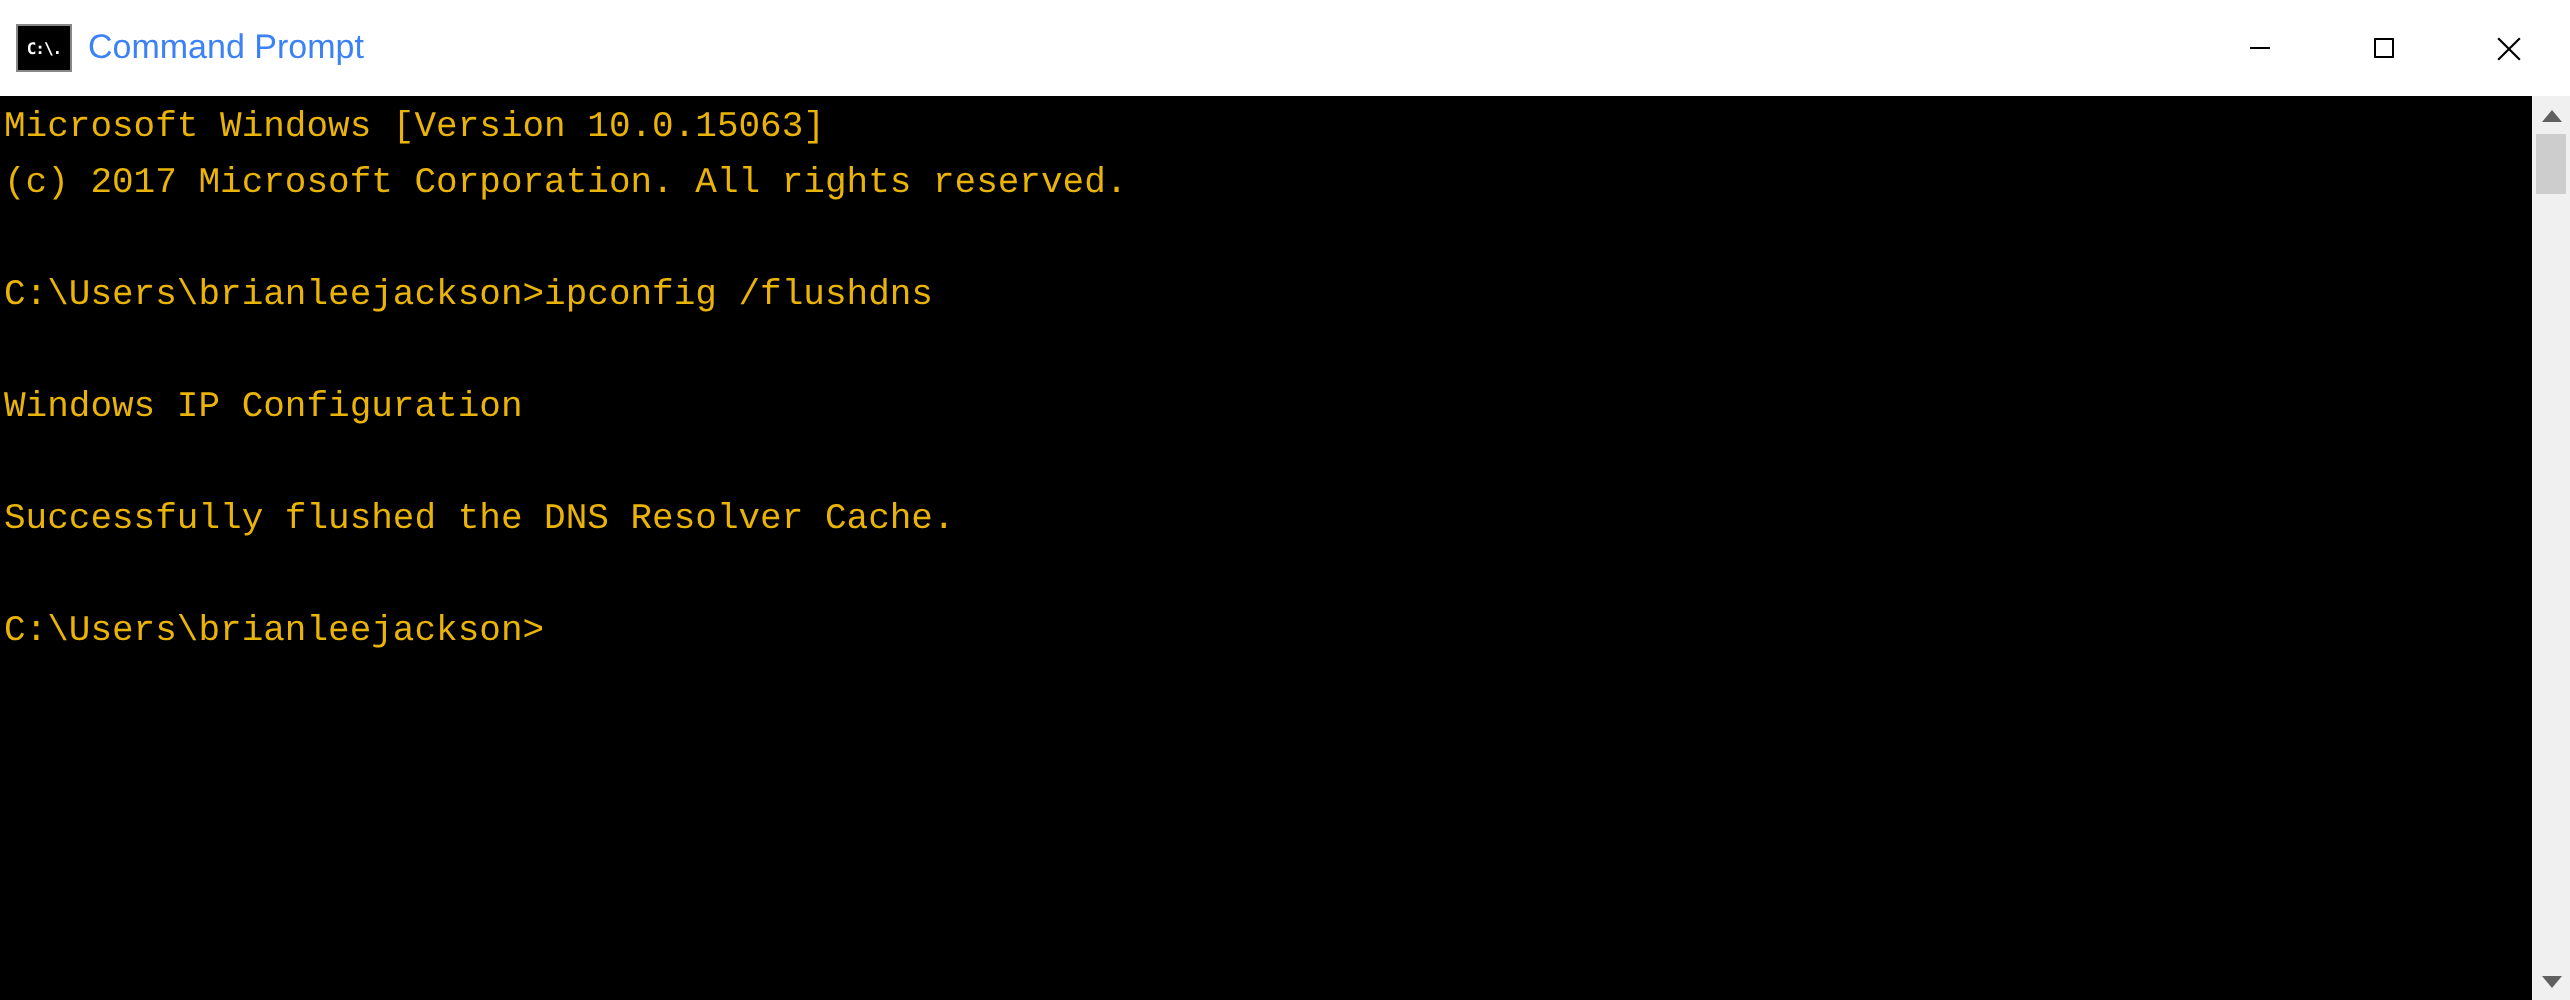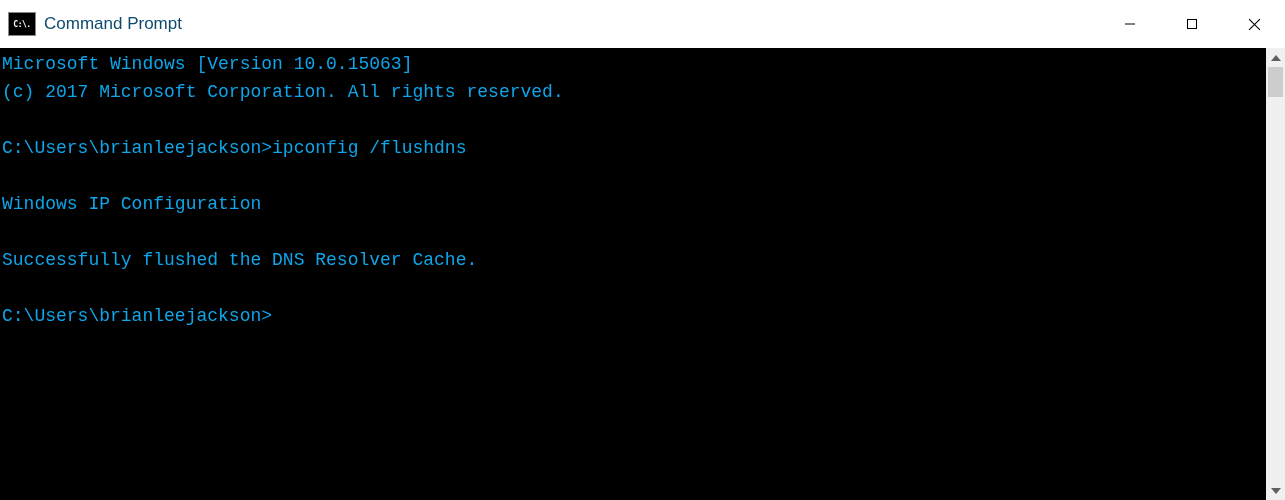--- a/index.html
+++ b/index.html
@@ -40,21 +40,21 @@
     }
     .app-icon-inner {
       color: #fff;
       font-size: 8px;
       font-family: monospace;
       font-weight: bold;
       letter-spacing: -0.5px;
     }
     .title-text {
       font-size: 17px;
-      color: #0c4a6e;
+      color: #3b82f6;
       font-weight: 400;
     }
     .window-controls {
       display: flex;
       height: 100%;
     }
     .win-btn {
       width: 62px;
       height: 100%;
       display: flex;
@@ -70,21 +70,21 @@
       fill: none;
     }
     .terminal-wrap {
       display: flex;
       height: calc(500px - 48px);
       background: #000;
     }
     .terminal {
       flex: 1;
       background: #000;
-      color: #0ea5e9;
+      color: #eab308;
       font-family: Consolas, "Courier New", monospace;
       font-size: 18px;
       line-height: 28px;
       padding: 2px 0 0 2px;
       white-space: pre;
       overflow: hidden;
     }
     .scrollbar {
       width: 19px;
       background: #f0f0f0;

